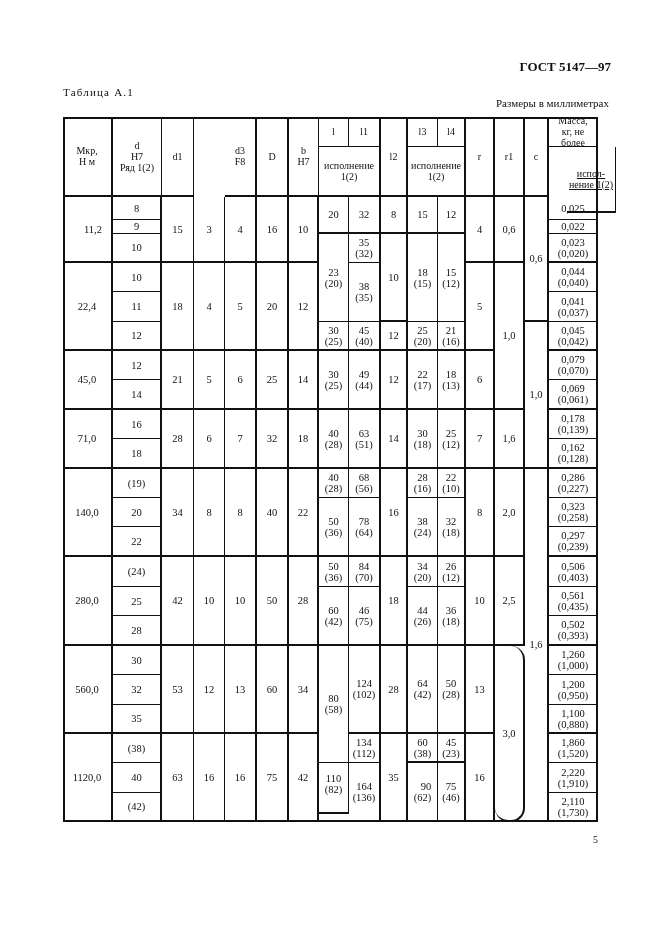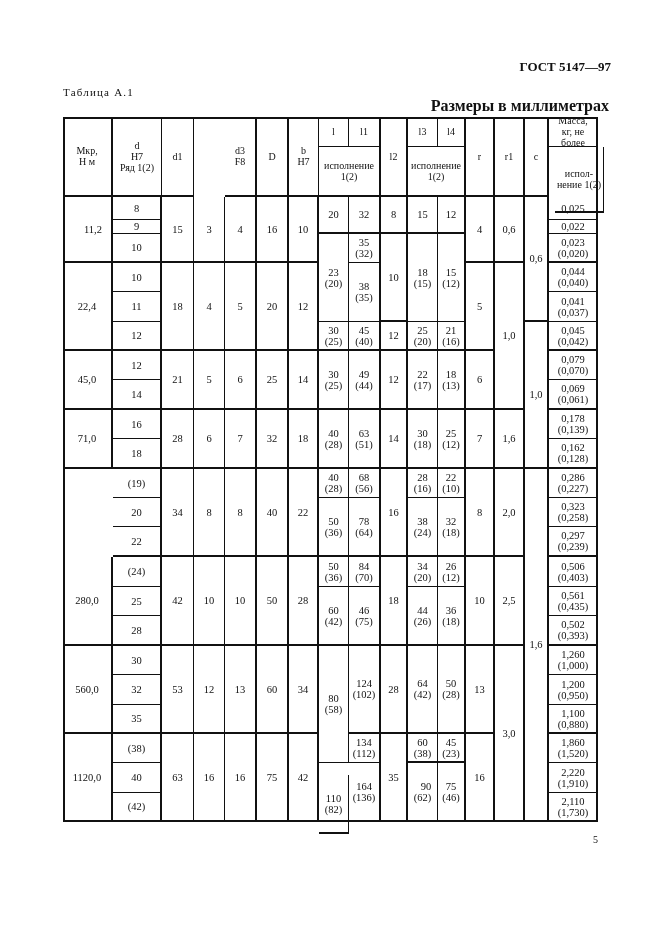--- a/index.html
+++ b/index.html
@@ -1,19 +1,19 @@
 <!DOCTYPE html>
 <html><head>
 <meta charset="utf-8">
 <style>
   html, body { margin:0; padding:0; background:#fff; }
   body { width:661px; height:936px; position:relative; font-family:"Liberation Serif", serif; color:#111; overflow:hidden; }
   .gost { position:absolute; right:50px; top:59px; font-weight:bold; font-size:13px; }
   .tcap { position:absolute; left:63px; top:86px; font-size:11px; letter-spacing:1.2px; }
-  .units { position:absolute; right:52px; top:97px; font-size:16px;font-weight:bold; }
+  .units { position:absolute; right:52px; top:97px; font-size:11px; }
   .pagenum { position:absolute; left:593px; top:834px; font-size:10px; }
   .grid { position:absolute; left:63px; top:117px; width:535px; height:705px; }
   .c { position:absolute; box-sizing:border-box; display:flex; align-items:center; justify-content:center; text-align:center; font-size:10.5px; line-height:11px; border-right:1px solid #111; border-bottom:1px solid #111; white-space:pre-line; }
   .tr { border-right:2px solid #111; }
   .tb { border-bottom:2px solid #111; }
   .frame { position:absolute; left:63px; top:117px; width:535px; height:705px; box-sizing:border-box; border:2px solid #111; pointer-events:none; }
   .hdr { font-size:10px; }
 </style>
 </head>
 <body>
@@ -42,21 +42,21 @@
     <div class="c hdr" style="left: 345px; width: 30px; top: 0px; height: 30px;">l3</div>
     <div class="c hdr tr" style="left: 375px; width: 28px; top: 0px; height: 30px;">l4</div>
     <div class="c hdr tb tr" style="left: 345px; width: 58px; top: 30px; height: 50px;">исполнение
 1(2)</div>
     <div class="c hdr tb tr" style="left: 403px; width: 29px; top: 0px; height: 80px;">r</div>
     <div class="c hdr tb tr" style="left: 432px; width: 30px; top: 0px; height: 80px;">r1</div>
     <div class="c hdr tb tr" style="left: 462px; width: 24px; top: 0px; height: 80px;">c</div>
     <div class="c hdr" style="left: 486px; width: 49px; top: 0px; height: 30px;">Масса,
 кг, не
 более</div>
-    <div class="c hdr tb" style="left: 492px; width: 49px; top: 30px; height: 66px;">испол-
+    <div class="c hdr tb" style="left: 504px; width: 49px; top: 30px; height: 66px; text-decoration: underline;">испол-
 нение 1(2)</div>
     <div class="c tb tr" style="left: 0px; width: 50px; top: 80px; height: 66px; padding-left: 12px;">11,2</div>
     <div class="c tr" style="left: 50px; width: 49px; top: 80px; height: 23px;">8</div>
     <div class="c tr" style="left: 50px; width: 49px; top: 103px; height: 14px;">9</div>
     <div class="c tb tr" style="left: 50px; width: 49px; top: 117px; height: 29px;">10</div>
     <div class="c tb" style="left: 99px; width: 32px; top: 80px; height: 66px;">15</div>
     <div class="c tb" style="left: 131px; width: 31px; top: 80px; height: 66px;">3</div>
     <div class="c tb tr" style="left: 162px; width: 32px; top: 80px; height: 66px;">4</div>
     <div class="c tb tr" style="left: 194px; width: 32px; top: 80px; height: 66px;">16</div>
     <div class="c tb tr" style="left: 226px; width: 30px; top: 80px; height: 66px;">10</div>
@@ -78,20 +78,21 @@
     <div class="c tb tr" style="left: 194px; width: 32px; top: 234px; height: 59px;">25</div>
     <div class="c tb tr" style="left: 226px; width: 30px; top: 234px; height: 59px;">14</div>
     <div class="c tb tr" style="left: 0px; width: 50px; top: 293px; height: 59px;">71,0</div>
     <div class="c tr" style="left: 50px; width: 49px; top: 293px; height: 29px;">16</div>
     <div class="c tb tr" style="left: 50px; width: 49px; top: 322px; height: 30px;">18</div>
     <div class="c tb" style="left: 99px; width: 32px; top: 293px; height: 59px;">28</div>
     <div class="c tb" style="left: 131px; width: 31px; top: 293px; height: 59px;">6</div>
     <div class="c tb tr" style="left: 162px; width: 32px; top: 293px; height: 59px;">7</div>
     <div class="c tb tr" style="left: 194px; width: 32px; top: 293px; height: 59px;">32</div>
     <div class="c tb tr" style="left: 226px; width: 30px; top: 293px; height: 59px;">18</div>
+    <div class="c tb tr" style="left: 0px; width: 50px; top: 352px; height: 88px;">140,0</div>
     <div class="c tr" style="left: 50px; width: 49px; top: 352px; height: 29px;">(19)</div>
     <div class="c tr" style="left: 50px; width: 49px; top: 381px; height: 29px;">20</div>
     <div class="c tb tr" style="left: 50px; width: 49px; top: 410px; height: 30px;">22</div>
     <div class="c tb" style="left: 99px; width: 32px; top: 352px; height: 88px;">34</div>
     <div class="c tb" style="left: 131px; width: 31px; top: 352px; height: 88px;">8</div>
     <div class="c tb tr" style="left: 162px; width: 32px; top: 352px; height: 88px;">8</div>
     <div class="c tb tr" style="left: 194px; width: 32px; top: 352px; height: 88px;">40</div>
     <div class="c tb tr" style="left: 226px; width: 30px; top: 352px; height: 88px;">22</div>
     <div class="c tb tr" style="left: 0px; width: 50px; top: 440px; height: 89px;">280,0</div>
     <div class="c tr" style="left: 50px; width: 49px; top: 440px; height: 30px;">(24)</div>
@@ -132,21 +133,21 @@
     <div class="c " style="left: 256px; width: 30px; top: 352px; height: 29px;">40
 (28)</div>
     <div class="c tb" style="left: 256px; width: 30px; top: 381px; height: 59px;">50
 (36)</div>
     <div class="c " style="left: 256px; width: 30px; top: 440px; height: 30px;">50
 (36)</div>
     <div class="c tb" style="left: 256px; width: 30px; top: 470px; height: 59px;">60
 (42)</div>
     <div class="c " style="left: 256px; width: 30px; top: 529px; height: 117px; font-family: Liberation Serif, serif;">80
 (58)</div>
-    <div class="c tb" style="left: 256px; width: 30px; top: 658px; height: 59px;">110
+    <div class="c tb" style="left: 256px; width: 30px; top: 638px; height: 59px;">110
 (82)</div>
     <div class="c tr tb" style="left: 286px; width: 32px; top: 80px; height: 37px;">32</div>
     <div class="c tr" style="left: 286px; width: 32px; top: 117px; height: 29px;">35
 (32)</div>
     <div class="c tr" style="left: 286px; width: 32px; top: 146px; height: 59px;">38
 (35)</div>
     <div class="c tr tb" style="left: 286px; width: 32px; top: 205px; height: 29px;">45
 (40)</div>
     <div class="c tr tb" style="left: 286px; width: 32px; top: 234px; height: 59px;">49
 (44)</div>
@@ -227,21 +228,21 @@
     <div class="c tr tb" style="left: 403px; width: 29px; top: 293px; height: 59px;">7</div>
     <div class="c tr tb" style="left: 403px; width: 29px; top: 352px; height: 88px;">8</div>
     <div class="c tr tb" style="left: 403px; width: 29px; top: 440px; height: 89px;">10</div>
     <div class="c tr tb" style="left: 403px; width: 29px; top: 529px; height: 88px;">13</div>
     <div class="c tr tb" style="left: 403px; width: 29px; top: 617px; height: 88px;">16</div>
     <div class="c tr tb" style="left: 432px; width: 30px; top: 80px; height: 66px;">0,6</div>
     <div class="c tr tb" style="left: 432px; width: 30px; top: 146px; height: 147px;">1,0</div>
     <div class="c tr tb" style="left: 432px; width: 30px; top: 293px; height: 59px;">1,6</div>
     <div class="c tr tb" style="left: 432px; width: 30px; top: 352px; height: 88px;">2,0</div>
     <div class="c tr tb" style="left: 432px; width: 30px; top: 440px; height: 89px;">2,5</div>
-    <div class="c tr tb" style="left: 432px; width: 30px; top: 529px; height: 176px;">3,0</div>
+    <div class="c tr tb" style="left: 432px; width: 30px; top: 529px; height: 176px; border-radius: 14px;">3,0</div>
     <div class="c tr tb" style="left: 462px; width: 24px; top: 80px; height: 125px;">0,6</div>
     <div class="c tr tb" style="left: 462px; width: 24px; top: 205px; height: 147px;">1,0</div>
     <div class="c tr tb" style="left: 462px; width: 24px; top: 352px; height: 353px;">1,6</div>
     <div class="c " style="left: 486px; width: 49px; top: 80px; height: 23px;">0,025</div>
     <div class="c " style="left: 486px; width: 49px; top: 103px; height: 14px;">0,022</div>
     <div class="c tb" style="left: 486px; width: 49px; top: 117px; height: 29px;">0,023
 (0,020)</div>
     <div class="c " style="left: 486px; width: 49px; top: 146px; height: 29px;">0,044
 (0,040)</div>
     <div class="c " style="left: 486px; width: 49px; top: 175px; height: 30px;">0,041

